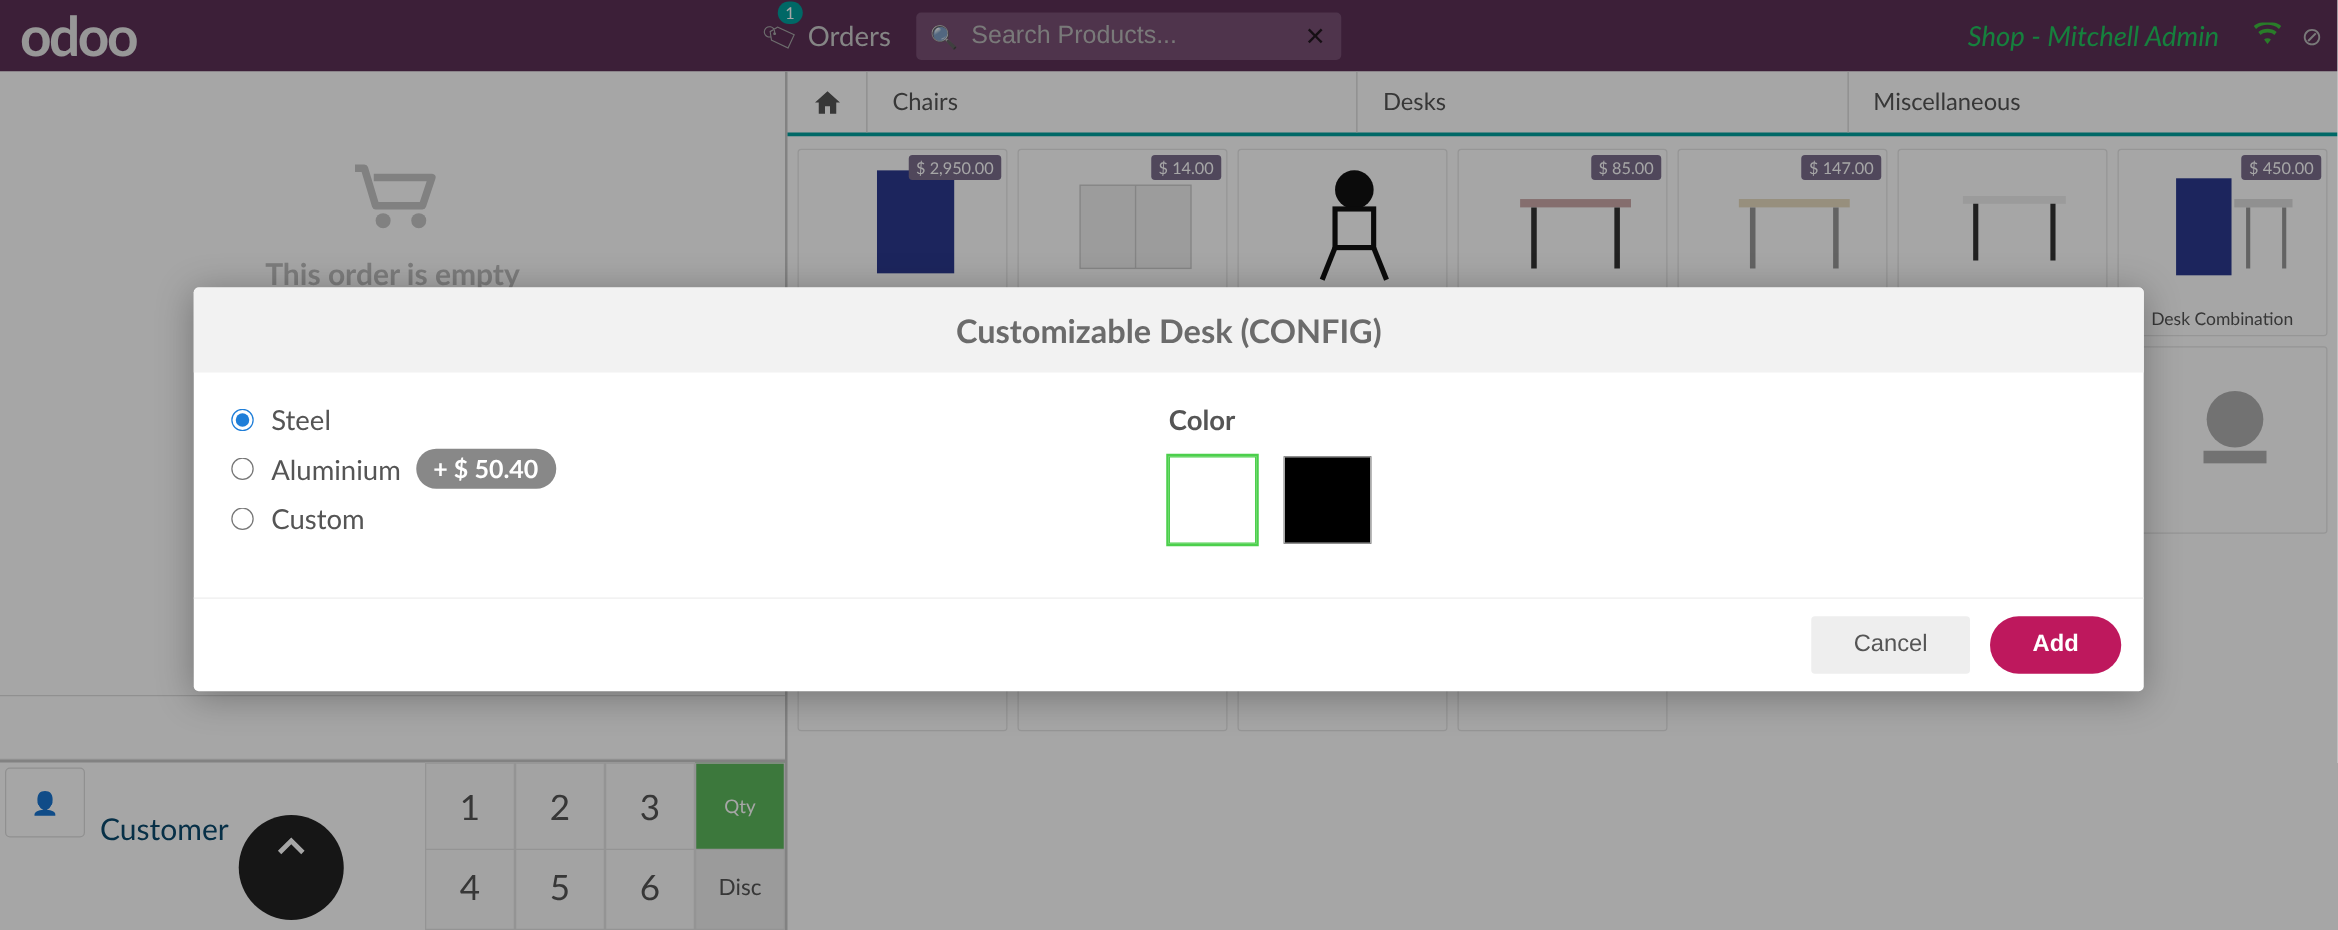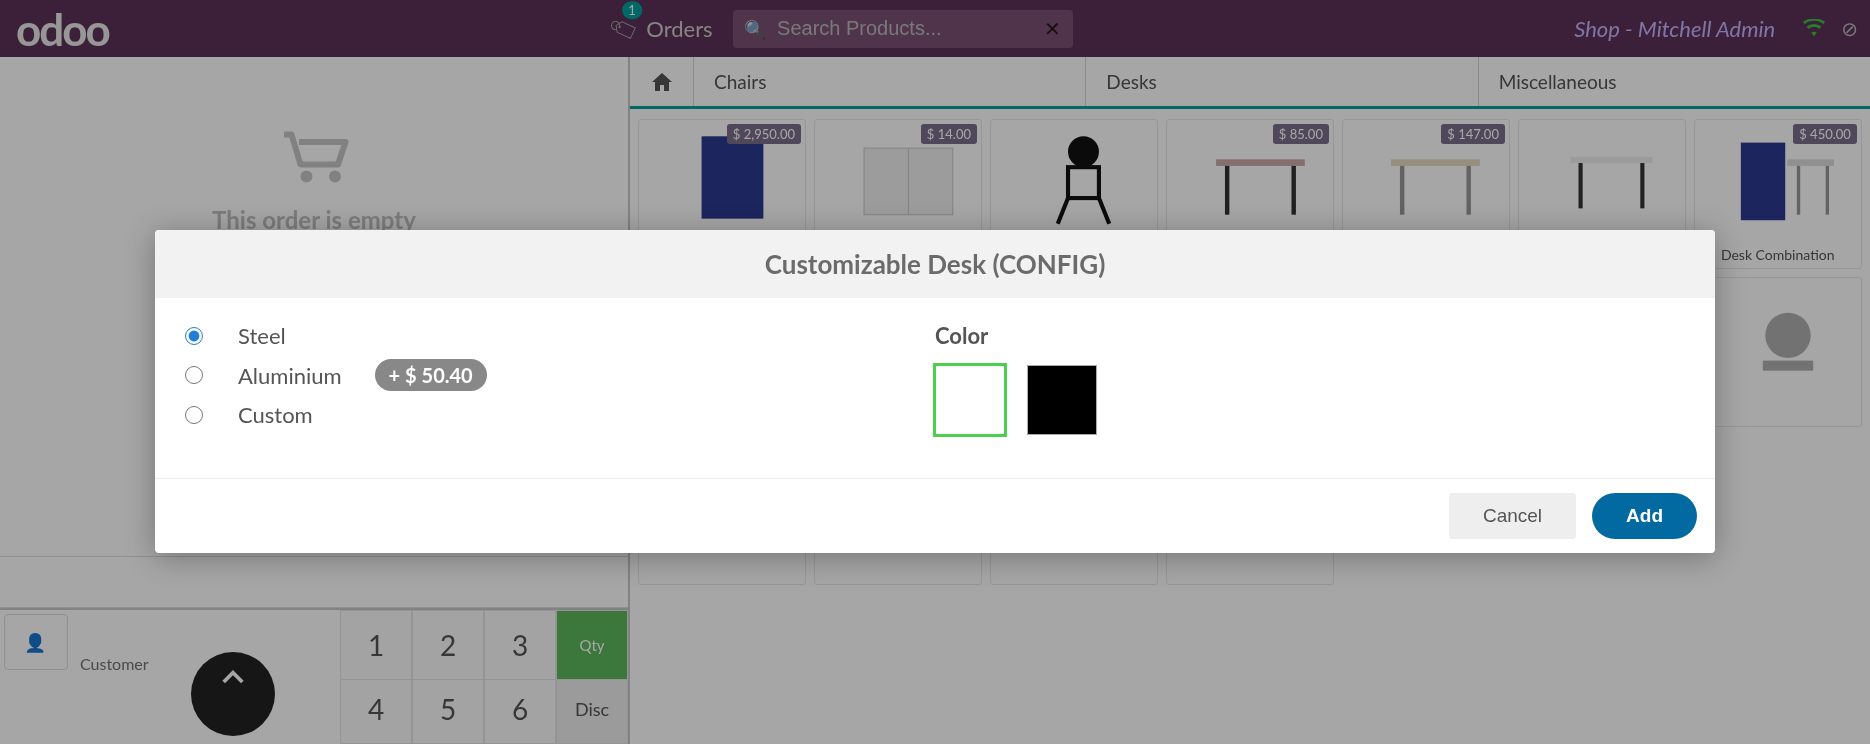--- a/index.html
+++ b/index.html
@@ -11,38 +11,38 @@
   .nav-spacer { flex: 1; }
   .orders-link { display: flex; align-items: center; margin-right: 20px; color: #ccc; font-size: 22px; cursor: pointer; }
   .orders-icon { position: relative; margin-right: 8px; font-size: 22px; transform: rotate(-20deg); color: #a9a9a9; }
   .orders-badge { position: absolute; top: -10px; right: -10px; background: #00a09d; color: #fff; font-size: 13px; border-radius: 10px; padding: 0 6px; line-height: 18px; transform: rotate(20deg);}
   .search-wrap { display: flex; align-items: center; background: #7a5175; border-radius: 4px; height: 38px; width: 340px; padding: 0 12px; }
   .search-wrap .sicon { color: #221820; font-size: 18px; margin-right: 10px; }
   .search-input { flex: 1; background: transparent; border: none; outline: none; font-size: 20px; color: #ddd; }
   .search-input::placeholder { color: #bbb; }
   .search-clear { color: #221820; font-size: 20px; cursor: pointer; }
   .nav-spacer2 { flex: 1; }
-  .shop-label { font-style: italic; font-size: 22px; color: #c4b5fd; margin-right: 28px; }
+  .shop-label { font-style: italic; font-size: 22px; color: #22c55e; margin-right: 28px; }
   .wifi-icon { color: #3fbf3f; font-size: 20px; margin-right: 16px; }
   .clock-icon { color: #bbb; font-size: 20px; }
 
   
   .main { display: flex; height: calc(744px - 57px); }
   .left { width: 630px; border-right: 2px solid #c8c8c8; display: flex; flex-direction: column; }
   .right { flex: 1; display: flex; flex-direction: column; }
 
   
   .cart-empty { flex: 1; display: flex; flex-direction: column; align-items: center; justify-content: flex-start; padding-top: 70px; color: #b3b3b3; }
   .cart-svg { width: 80px; height: 60px; fill: #c6c6c6; margin-bottom: 18px; }
   .cart-text { font-size: 24px; font-weight: bold; color: #bfbfbf; }
 
   .left-bottom { border-top: 2px solid #c8c8c8; padding: 0; }
   .cust-row { display: flex; align-items: stretch; height: 64px; }
   .cust-icon-box { width: 64px; display: flex; align-items:center; justify-content:center; border: 1px solid #ddd; border-radius: 4px; margin: 4px; background:#fff; font-size:18px; color:#555;}
-  .cust-label { flex:1; display:flex; align-items:center; font-size:16px; color:#737373; padding-left:8px;margin-top:42px;}
+  .cust-label { flex:1; display:flex; align-items:center; font-size:24px; color:#0c4a6e; padding-left:8px;margin-top:42px;}
   .pad-row { display:flex; }
   .pad-btn { flex:1; height:70px; display:flex; align-items:center; justify-content:center; font-size:28px; color:#555; border:1px solid #e4e4e4; background:#fafafa;}
   .pad-qty { width:64px; background:#5cb85c; color:#fff; font-size:15px; font-weight:normal;}
   .pad-disc { width:64px; background:#eee; font-size:18px;}
   .circle-up { width:84px; height:84px; background:#222; border-radius:50%; position:relative; margin: -30px 0 0 126px; display:flex; align-items:flex-start; justify-content:center; padding-top:10px;}
   .circle-up svg{ fill:#fff; width:32px; height:32px;}
 
   
   .blank-bar { height: 52px; border-top: 1px solid #ddd; border-bottom:1px solid #ddd; background:#fff;}
 
@@ -60,32 +60,32 @@
   .prod .price { position:absolute; top:4px; right:4px; background:#7b6d8d; color:#fff; font-size:13px; padding:2px 6px; border-radius:3px;}
   .prod .name { padding:4px 6px; font-size:14px; color:#555; line-height:1.2; max-height:2.4em; overflow:hidden;}
 
   
   .overlay { position:absolute; inset:0; background:rgba(0,0,0,0.35); display:flex; align-items:flex-start; justify-content:center; padding-top:230px;}
   .modal { width:1560px; background:#fff; border-radius:4px; box-shadow:0 4px 30px rgba(0,0,0,.3); }
   .modal-hd { background:#f2f2f2; padding:18px; text-align:center; font-size:26px; color:#6b6b6b; font-weight:bold; border-radius:4px 4px 0 0;}
   .modal-body { display:flex; padding: 24px 30px 40px;}
   .mcol { flex:1; }
   .mcol h3 { font-size:22px; color:#555; font-weight:bold; margin-bottom:16px;}
-  .radio-line { display:flex; align-items:center; margin-bottom:10px; font-size:22px; color:#555;gap:21px;}
+  .radio-line { display:flex; align-items:center; margin-bottom:10px; font-size:22px; color:#555;}
   .radio-line input { width:18px; height:18px; margin-right:14px; accent-color:#1f7ed8;}
   .extra { background:#888; color:#fff; font-size:20px; padding:4px 14px; border-radius:16px; margin-left:12px; font-weight:bold;}
   .swatches { display:flex; gap:22px; margin-top:4px;}
   .swatch { width:70px; height:70px; border:1px solid #aaa; cursor:pointer;}
   .swatch.sel { outline:2px solid #4ccf4c; outline-offset:0; border-color:#4ccf4c;}
   .swatch.white{background:#fff;}
   .swatch.black{background:#000;}
   .modal-ft { border-top:1px solid #eee; padding:14px 18px; display:flex; justify-content:flex-end; gap:16px;}
   .btn { padding:12px 34px; font-size:19px; border:none; border-radius:3px; cursor:pointer;}
   .btn-cancel { background:#eee; color:#555;}
-  .btn-add { background:#0369a1; color:#fff; font-weight:bold;border-radius:23px;}
+  .btn-add { background:#be185d; color:#fff; font-weight:bold;border-radius:23px;}
 
   
   .ph { fill:#b0b0b0; }
 </style>
 </head>
 <body>
 
 <div class="navbar">
   <span class="logo">odoo</span>
   <div class="nav-spacer"></div>

